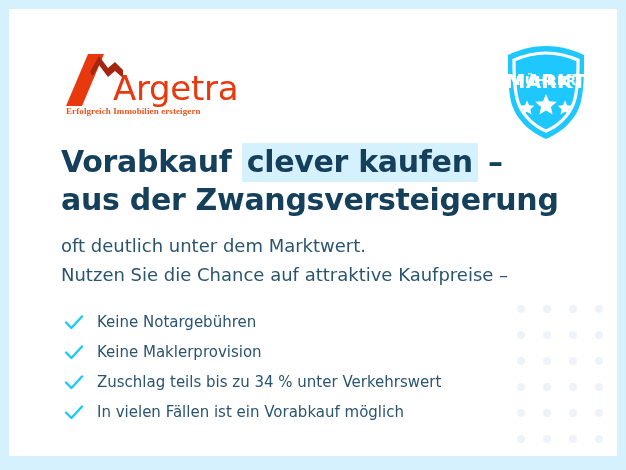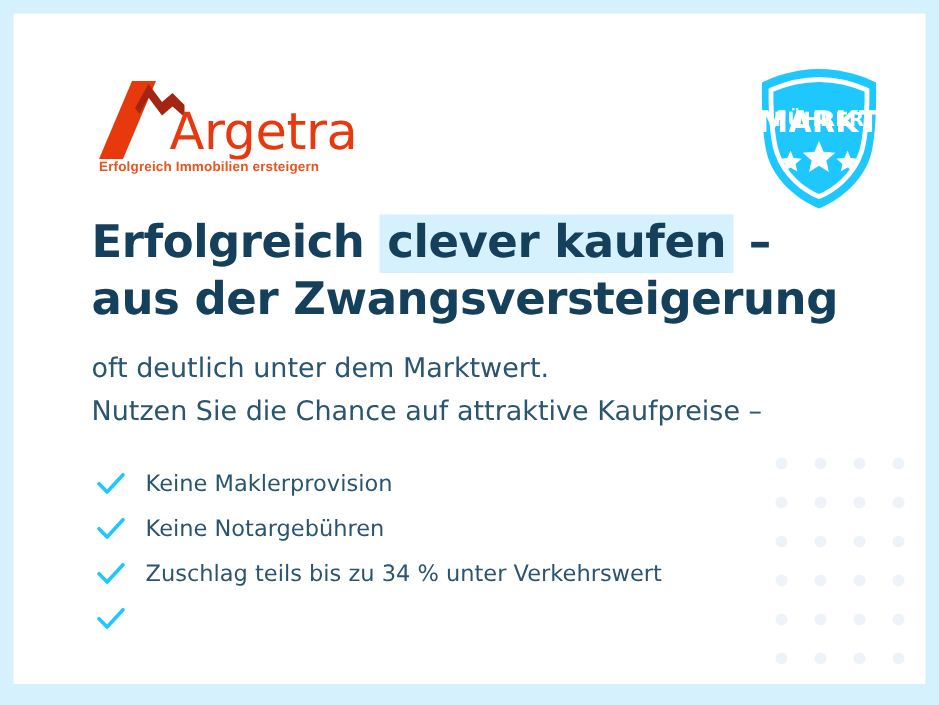--- a/index.html
+++ b/index.html
@@ -74,21 +74,21 @@
   }
   .logo-tag {
     position: absolute;
     left: 0px;
     top: 52px;
     font-size: 9px;
     font-weight: bold;
     color: #e8551f;
     letter-spacing: 0.1px;
     white-space: nowrap;
-    font-family: Liberation Sans, sans-serif;
+    font-family: Liberation Serif, serif;
   }
 
   
   .badge {
     position: absolute;
     left: 487px;
     top: 33px;
     width: 100px;
     height: 100px;
   }
@@ -226,49 +226,50 @@
           <polygon points="31,58.5 33.1,63.3 38.3,63.8 34.4,67.3 35.5,72.4 31,69.7 26.5,72.4 27.6,67.3 23.7,63.8 28.9,63.3"></polygon>
           <polygon points="50,52 53,59.2 60.8,59.8 54.9,65 56.6,72.6 50,68.5 43.4,72.6 45.1,65 39.2,59.8 47,59.2"></polygon>
           <polygon points="69,58.5 71.1,63.3 76.3,63.8 72.4,67.3 73.5,72.4 69,69.7 64.5,72.4 65.6,67.3 61.7,63.8 66.9,63.3"></polygon>
         </g>
       </svg>
       <div class="badge-text-markt">MARKT</div>
       <div class="badge-text-fuehrer">FÜHRER</div>
     </div>
 
     <div class="headline">
-      <span class="hl-line"><span>Erfolgreich </span><span class="hl-mark">clever kaufen</span><span> –</span></span>
+      <span class="hl-line"><span>Vorabkauf </span><span class="hl-mark">clever kaufen</span><span> –</span></span>
       <span class="hl-line">aus der Zwangsversteigerung</span>
     </div>
 
     <div class="subhead">
       <span class="sub-line">oft deutlich unter dem Marktwert.</span>
       <span class="sub-line">Nutzen Sie die Chance auf attraktive Kaufpreise –</span>
     </div>
 
     <div class="bullets">
       <div class="bullet">
         <svg class="check-icon" viewBox="0 0 22 22">
             <path d="M3 11.5 L8.4 17 L19 5.5" fill="none" stroke="#1ec8ff" stroke-width="2.4" stroke-linecap="round" stroke-linejoin="round"></path>
           </svg>
+        <span class="bullet-label">Keine Notargebühren</span>
+      </div>
+      <div class="bullet">
+        <svg class="check-icon" viewBox="0 0 22 22">
+            <path d="M3 11.5 L8.4 17 L19 5.5" fill="none" stroke="#1ec8ff" stroke-width="2.4" stroke-linecap="round" stroke-linejoin="round"></path>
+          </svg>
         <span class="bullet-label">Keine Maklerprovision</span>
       </div>
       <div class="bullet">
         <svg class="check-icon" viewBox="0 0 22 22">
             <path d="M3 11.5 L8.4 17 L19 5.5" fill="none" stroke="#1ec8ff" stroke-width="2.4" stroke-linecap="round" stroke-linejoin="round"></path>
           </svg>
-        <span class="bullet-label">Keine Notargebühren</span>
-      </div>
-      <div class="bullet">
-        <svg class="check-icon" viewBox="0 0 22 22">
-            <path d="M3 11.5 L8.4 17 L19 5.5" fill="none" stroke="#1ec8ff" stroke-width="2.4" stroke-linecap="round" stroke-linejoin="round"></path>
-          </svg>
         <span class="bullet-label">Zuschlag teils bis zu 34 % unter Verkehrswert</span>
       </div>
       <div class="bullet">
         <svg class="check-icon" viewBox="0 0 22 22">
             <path d="M3 11.5 L8.4 17 L19 5.5" fill="none" stroke="#1ec8ff" stroke-width="2.4" stroke-linecap="round" stroke-linejoin="round"></path>
           </svg>
+        <span class="bullet-label">In vielen Fällen ist ein Vorabkauf möglich</span>
       </div>
     </div>
 
   </div>
 </div>
 
 </body></html>

